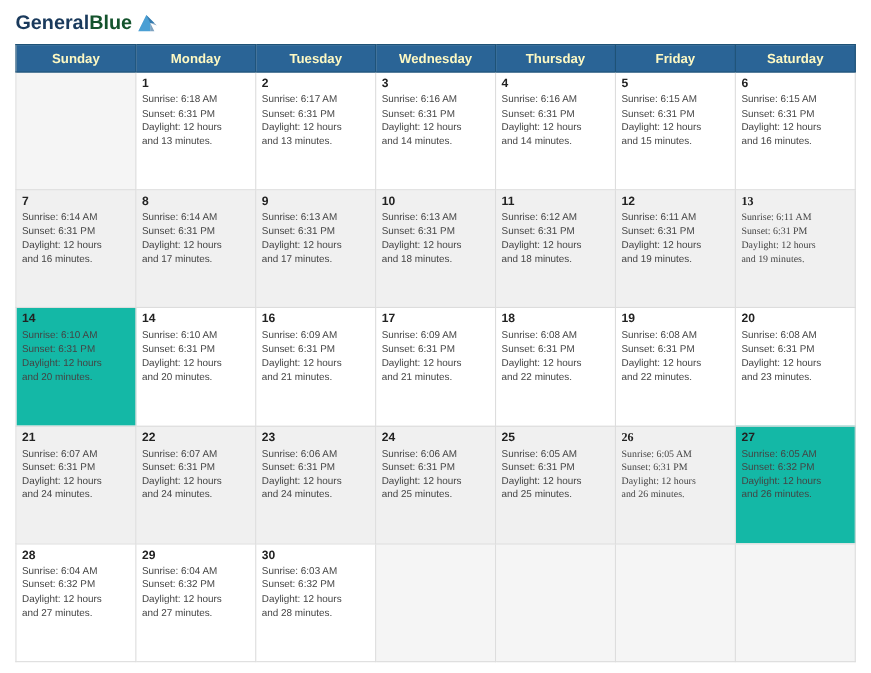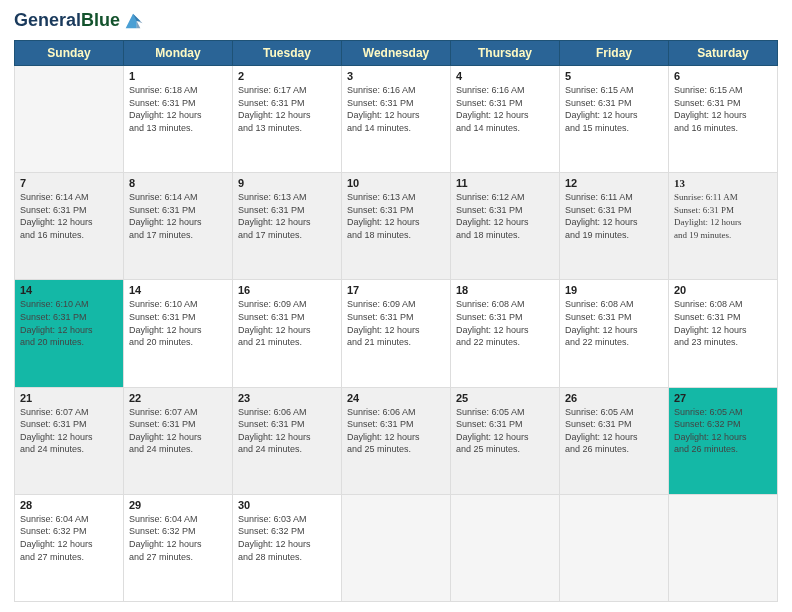--- a/index.html
+++ b/index.html
@@ -363,21 +363,21 @@
           </td>
           <td style="background: rgb(240, 240, 240);">
             <span class="day-num">25</span>
         <div class="day-info">
           <span>Sunrise: 6:05 AM</span><br>
           <span>Sunset: 6:31 PM</span><br>
           <span>Daylight: 12 hours</span><br>
           <span>and 25 minutes.</span>
         </div>
           </td>
-          <td style="background: rgb(240, 240, 240);">
+          <td style="background: rgb(240, 240, 240); font-family: Liberation Serif, serif;">
             <span class="day-num">26</span>
         <div class="day-info">
           <span>Sunrise: 6:05 AM</span><br>
           <span>Sunset: 6:31 PM</span><br>
           <span>Daylight: 12 hours</span><br>
           <span>and 26 minutes.</span>
         </div>
           </td>
           <td style="background: #14b8a6;">
             <span class="day-num">27</span>

